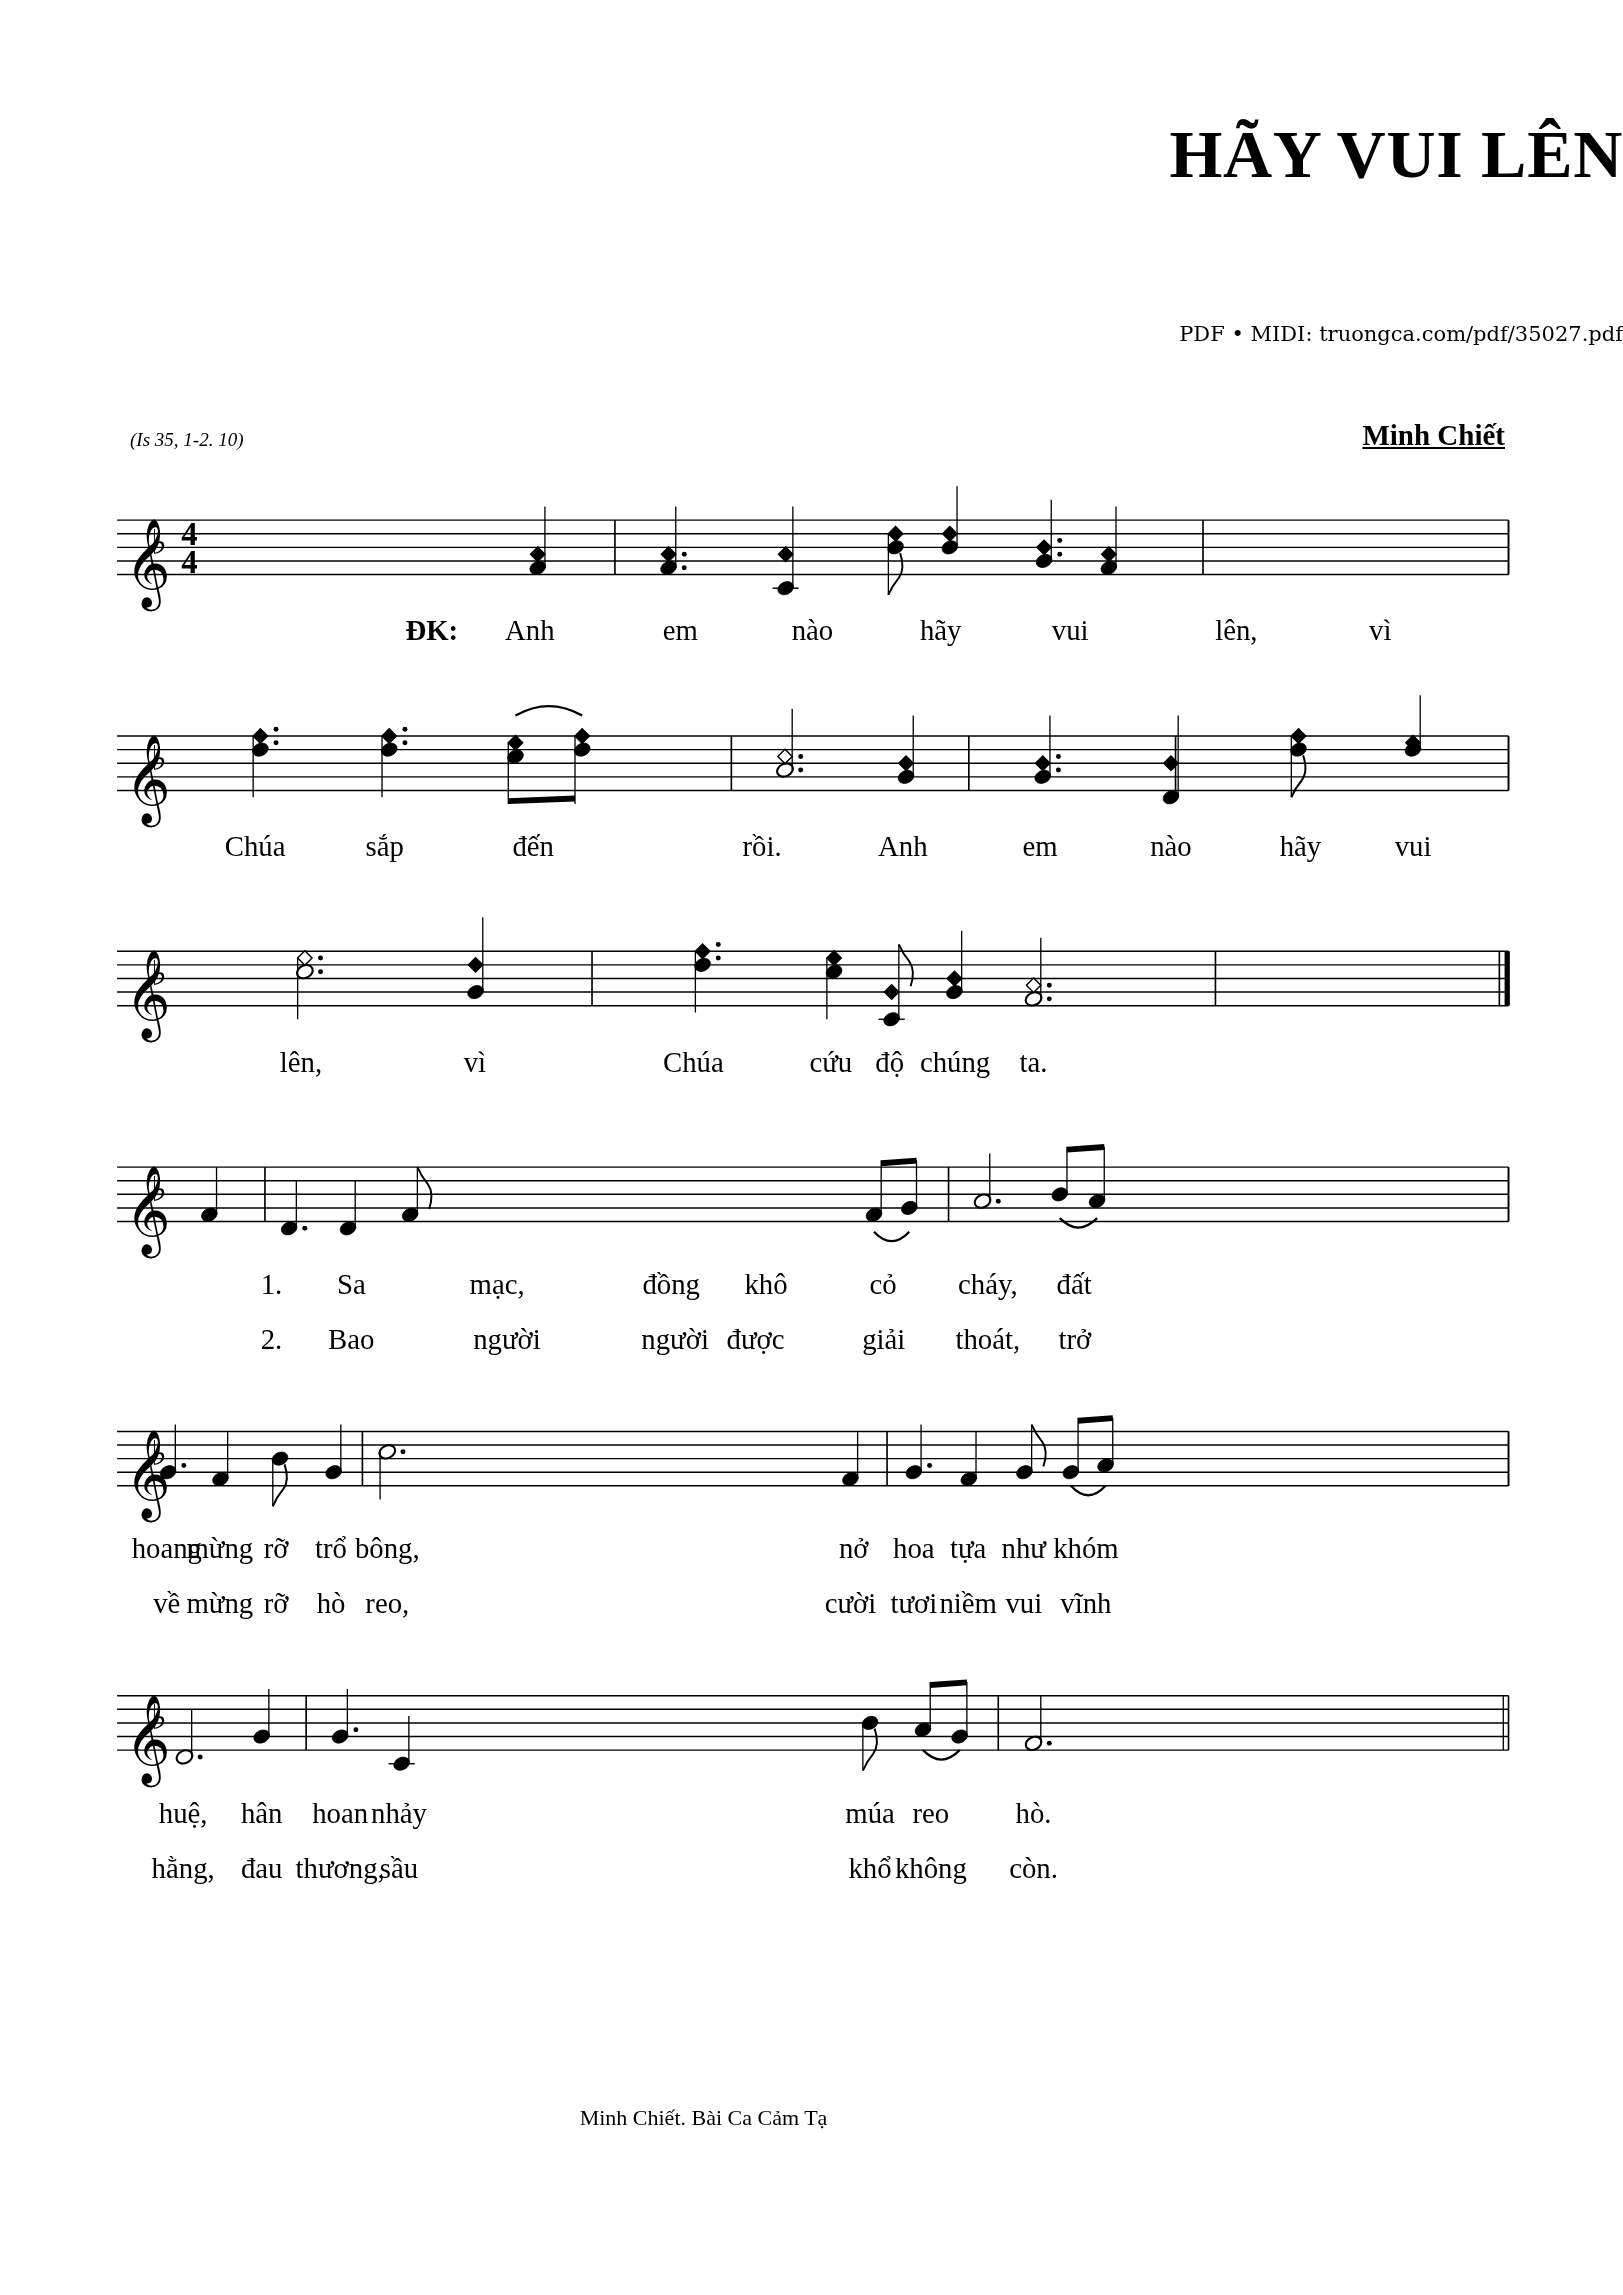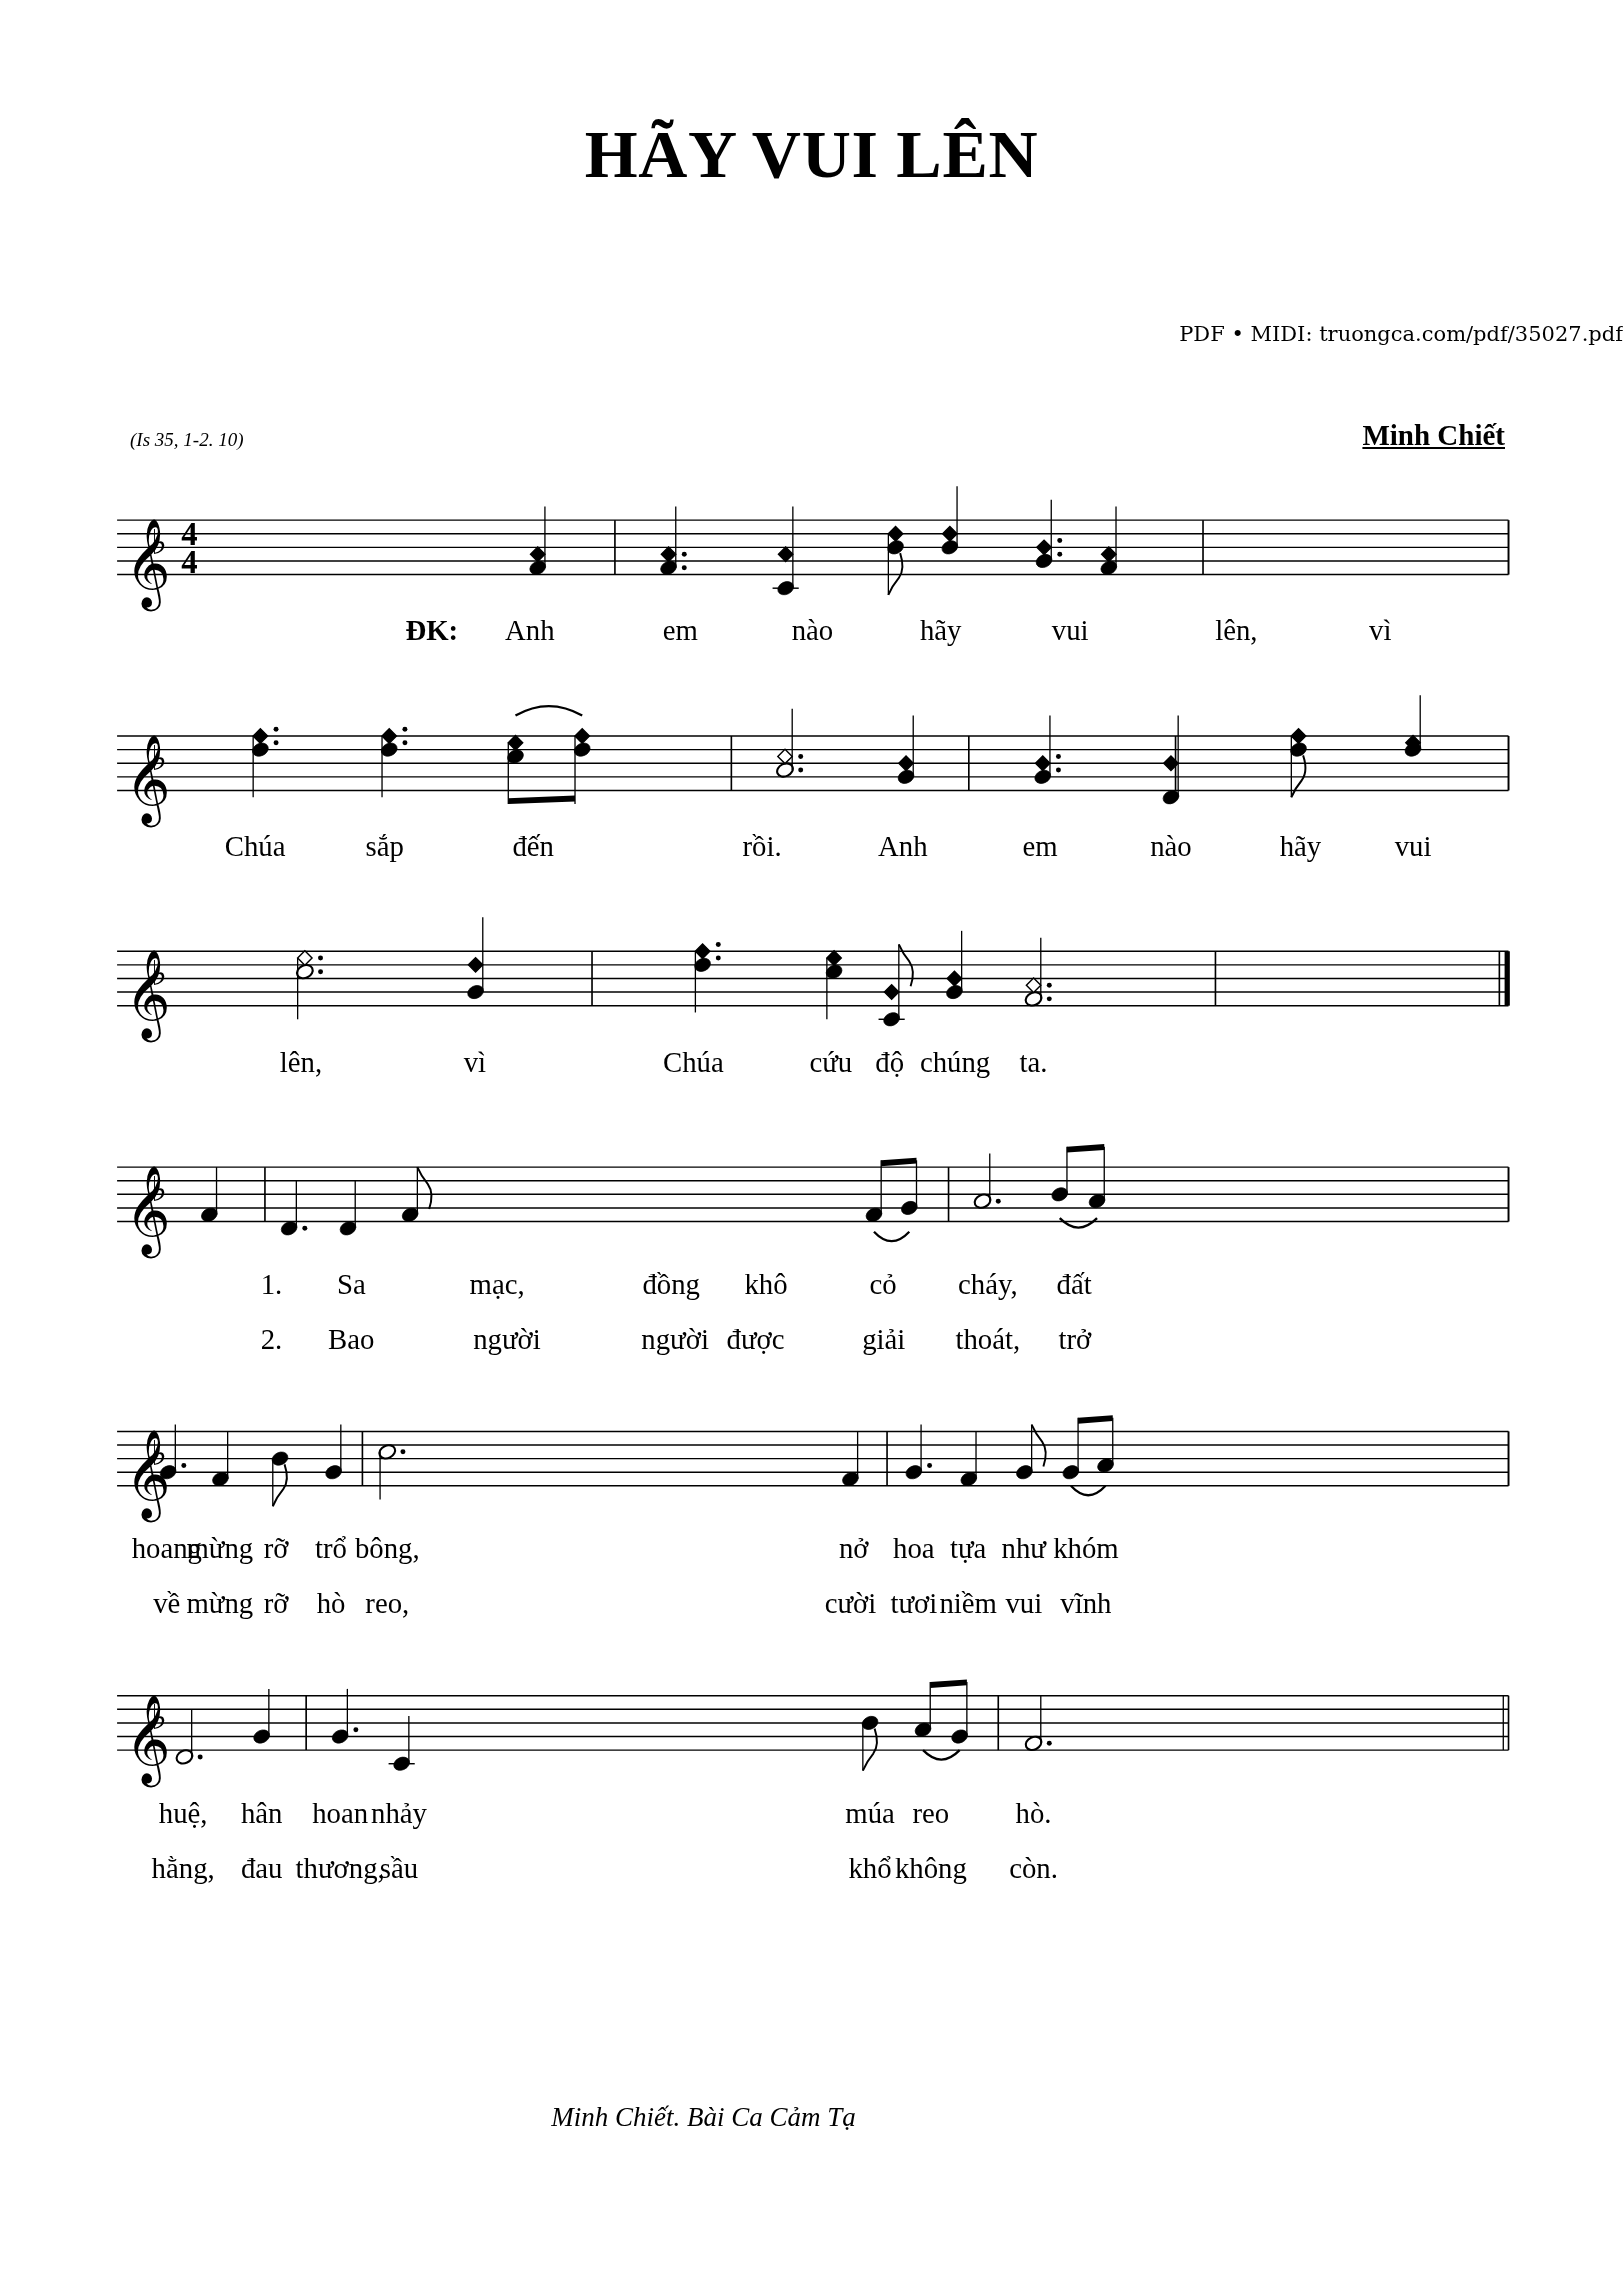--- a/index.html
+++ b/index.html
@@ -1,24 +1,24 @@
 <!DOCTYPE html>
 <html style="font-size:10.5px"><head>
 <meta charset="utf-8">
 <style>
   html, body { margin: 0; padding: 0; background: #ffffff; }
   body { width: 1623px; height: 2295px; position: relative; overflow: hidden;
          font-family: "Liberation Serif", "DejaVu Serif", serif; color: #000; }
   .abs { position: absolute; }
-  #title { left: 0; width: 1623px; top: 115px; text-align: center; font-size: 68px; font-weight: bold; letter-spacing: 0.7px; }
+  #title { left: 0; width: 1623px; top: 115px; text-align: right; font-size: 68px; font-weight: bold; letter-spacing: 0.7px; }
   #source-link { left: 0; width: 1623px; top: 322px; text-align: right; font-family: "DejaVu Serif", serif; font-size: 21px; }
   #scripture-ref { left: 130px; top: 429px; font-style: italic; font-size: 19px; }
   #composer { right: 118px; top: 419px; font-weight: bold; font-size: 29px; text-decoration: underline; }
   #score { left: 0; top: 0; }
-  #footer { left: 0; width: 1407px; top: 2099px; text-align: center; font-style: italic; font-size: 27px; line-height: 37px; }
+  #footer { left: 0; width: 1407px; top: 2099px; text-align: center; font-size: 22px; line-height: 37px; }
 </style>
 </head>
 <body>
 
 <div id="title" class="abs">HÃY VUI LÊN</div>
 <div id="source-link" class="abs">PDF • MIDI: truongca.com/pdf/35027.pdf</div>
 <div id="scripture-ref" class="abs">(Is 35, 1-2. 10)</div>
 <div id="composer" class="abs">Minh Chiết</div>
 
 <svg id="score" class="abs" width="1623" height="2295" xmlns="http://www.w3.org/2000/svg" viewBox="0 0 2481 3508">

